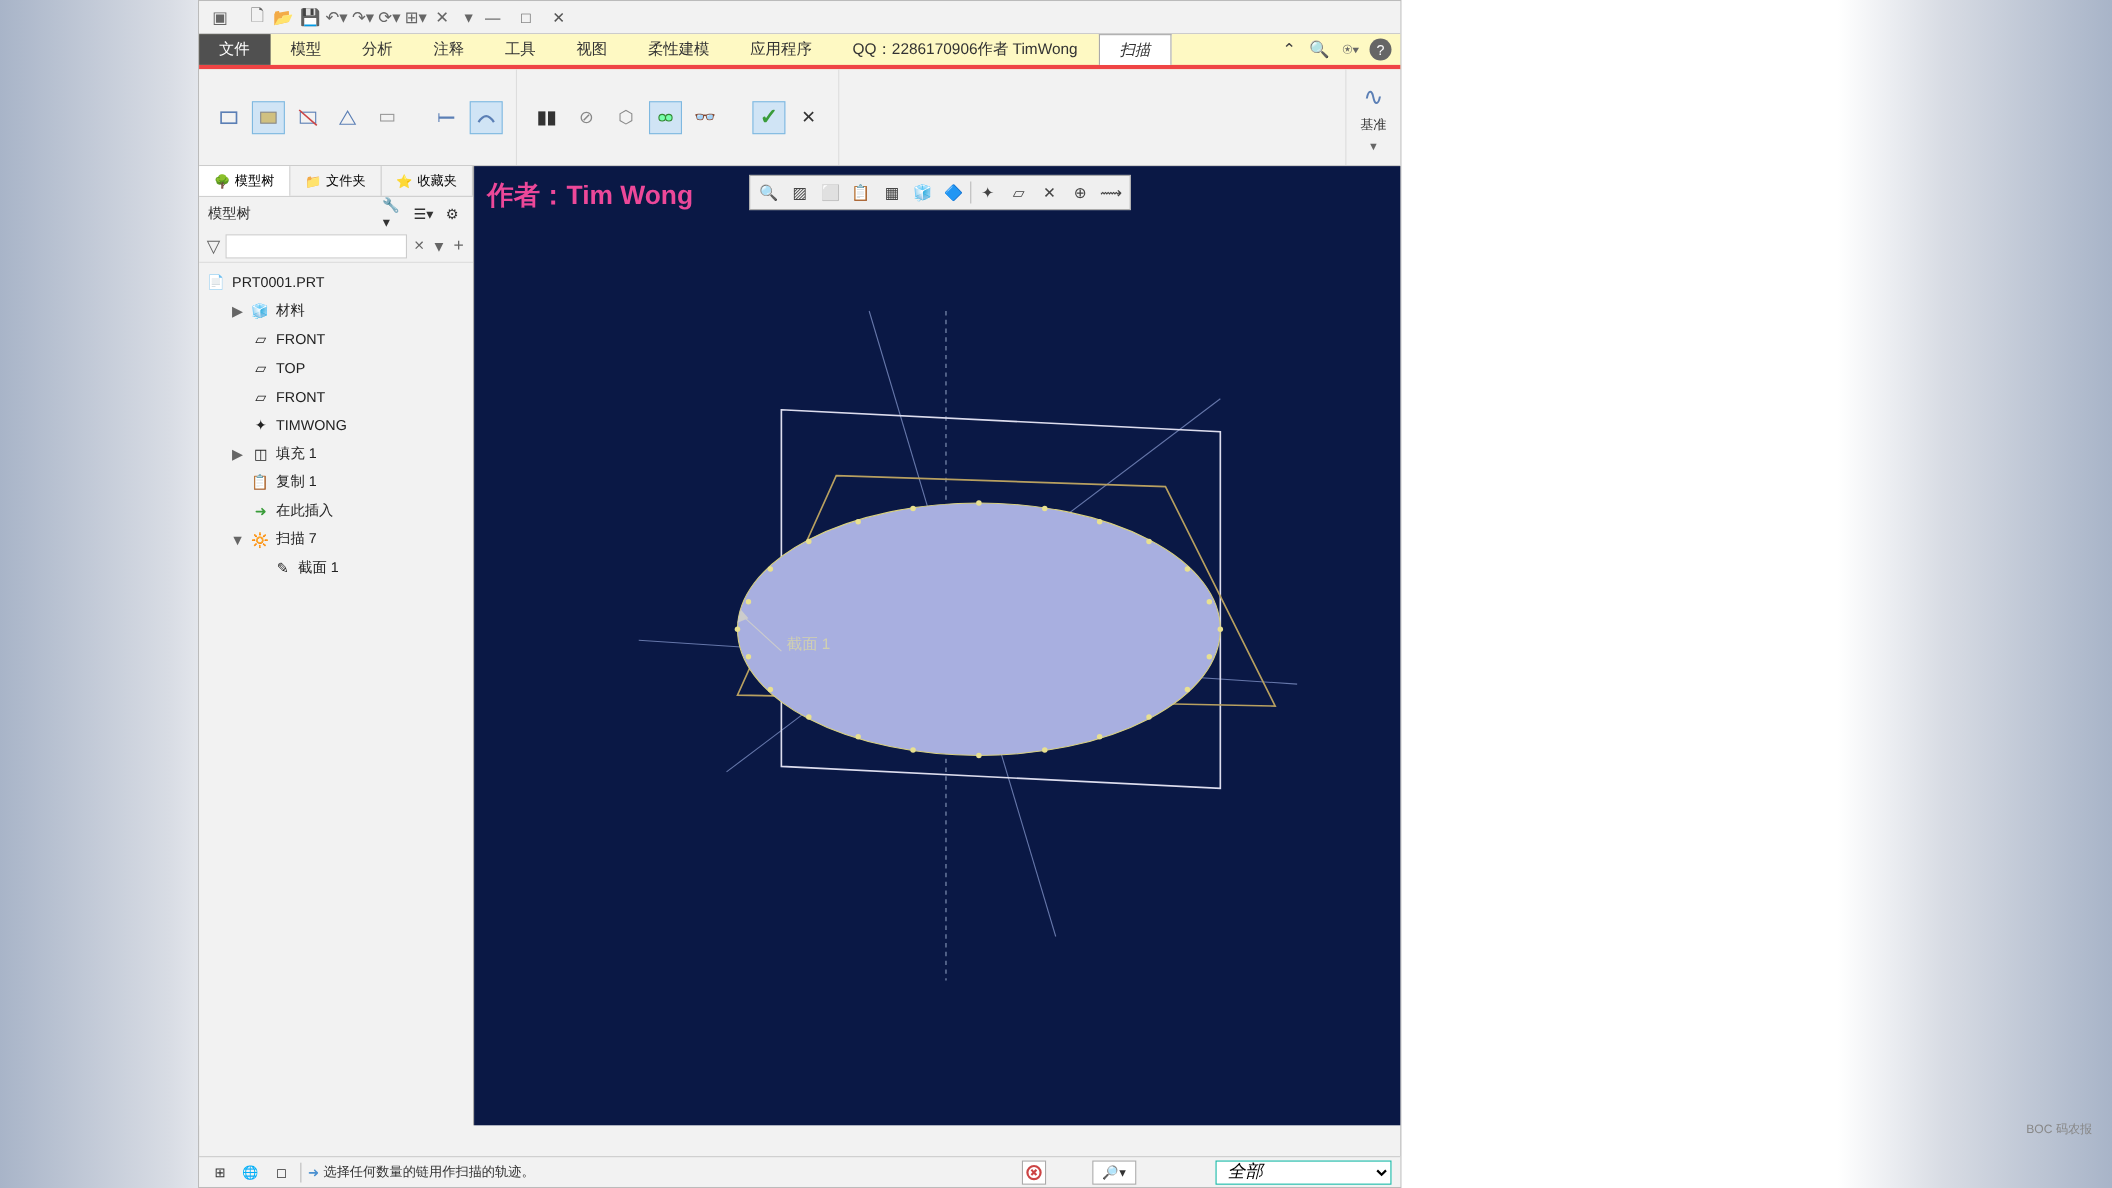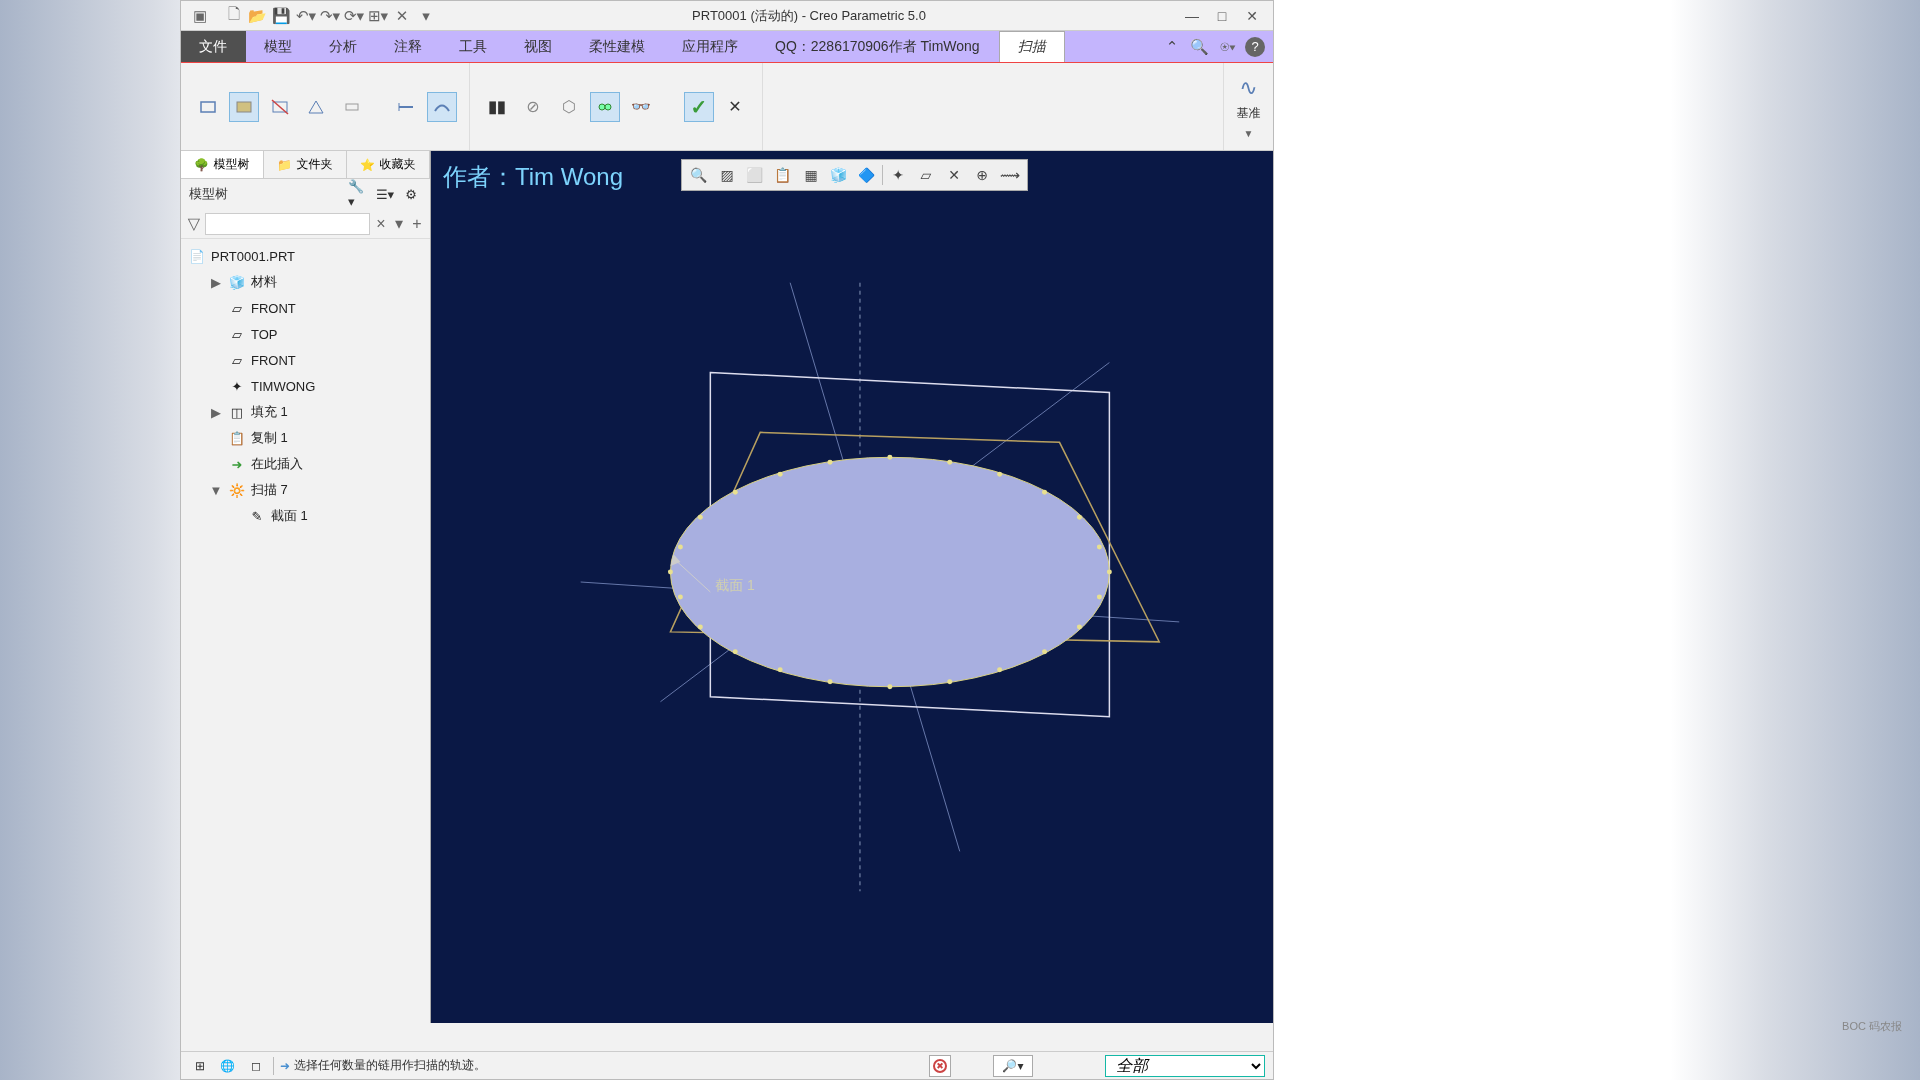--- a/index.html
+++ b/index.html
@@ -9,21 +9,21 @@
 
 .titlebar { height: 30px; background: #f2f2f2; display: flex; align-items: center; border-bottom: 1px solid #ccc; }
 .qat { display: flex; align-items: center; gap: 2px; padding-left: 8px; }
 .qat-icon { width: 22px; height: 22px; display: flex; align-items: center; justify-content: center; color: #666; font-size: 15px; cursor: pointer; border: 1px solid transparent; }
 .qat-sep { width: 8px; }
 .title-text { flex: 1; text-align: center; font-size: 13px; color: #333; }
 .win-controls { display: flex; gap: 8px; padding-right: 10px; }
 .win-btn { width: 22px; height: 22px; display: flex; align-items: center; justify-content: center; cursor: pointer; font-size: 14px; color: #555; }
 
 
-.menubar { height: 32px; background: #c4b5fd; display: flex; align-items: stretch; border-bottom: 1px solid #ef4444; }
+.menubar { height: 32px; background: #fef9c3; display: flex; align-items: stretch; border-bottom: 4px solid #ef4444; }
 .menu-item { padding: 0 18px; display: flex; align-items: center; font-size: 14px; color: #333; cursor: pointer; border-right: 1px solid transparent; }
 .menu-item.active-file { background: #505050; color: #fff; }
 .menu-item.active-tab { background: #fff; border: 1px solid #aaa; border-bottom: none; font-style: italic; }
 .menu-right { margin-left: auto; display: flex; align-items: center; padding-right: 8px; gap: 6px; }
 .menu-icon { width: 22px; height: 22px; display: flex; align-items: center; justify-content: center; cursor: pointer; font-size: 15px; color: #444; }
 
 
 .ribbon { height: 88px; background: #f2f2f2; display: flex; border-bottom: 1px solid #ccc; }
 .ribbon-group { padding: 6px 12px; display: flex; align-items: center; gap: 6px; border-right: 1px solid #ddd; }
 .ribbon-btn { width: 30px; height: 30px; border: 1px solid transparent; display: flex; align-items: center; justify-content: center; cursor: pointer; }
@@ -51,21 +51,21 @@
 .tree-search-btn { width: 20px; height: 20px; display: flex; align-items: center; justify-content: center; cursor: pointer; color: #666; }
 .tree { flex: 1; overflow: auto; padding: 4px 0; }
 .tree-node { display: flex; align-items: center; height: 26px; padding-left: 8px; font-size: 13px; color: #222; cursor: pointer; gap: 6px; }
 .tree-expander { width: 14px; text-align: center; color: #666; }
 .tree-icon { width: 16px; display: flex; align-items: center; justify-content: center; }
 .tree-node.indent1 { padding-left: 28px; }
 .tree-node.indent2 { padding-left: 48px; }
 
 
 .viewport { flex: 1; background: #0a1845; position: relative; overflow: hidden; }
-.author-text { position: absolute; left: 12px; top: 10px; color: #7dd3fc; font-size: 24px; font-weight: normal; }
+.author-text { position: absolute; left: 12px; top: 10px; color: #ec4899; font-size: 24px; font-weight: bold; }
 .school-text { position: absolute; right: 8px; top: 6px; color: #ffeb3b; font-size: 40px; font-weight: bold; }
 .view-toolbar { position: absolute; left: 250px; top: 8px; height: 32px; background: #efefef; border: 1px solid #aaa; display: flex; align-items: center; gap: 2px; padding: 0 4px; }
 .vt-btn { width: 26px; height: 26px; display: flex; align-items: center; justify-content: center; cursor: pointer; font-size: 14px; color: #444; border: 1px solid transparent; }
 .vt-sep { width: 1px; height: 20px; background: #bbb; }
 
 
 .scene { position: absolute; inset: 0; }
 .scene svg { width: 100%; height: 100%; }
 
 
@@ -89,21 +89,20 @@
       <div class="qat-icon">🗋</div>
       <div class="qat-icon">📂</div>
       <div class="qat-icon">💾</div>
       <div class="qat-icon">↶▾</div>
       <div class="qat-icon">↷▾</div>
       <div class="qat-icon">⟳▾</div>
       <div class="qat-icon">⊞▾</div>
       <div class="qat-icon">✕</div>
       <div class="qat-icon">▾</div>
     </div>
-    <div class="title-text">PRT0001 (活动的) - Creo Parametric 5.0</div>
     <div class="win-controls">
       <div class="win-btn">—</div>
       <div class="win-btn">□</div>
       <div class="win-btn">✕</div>
     </div>
   </div>
 
   <div class="menubar">
     <div class="menu-item active-file">文件</div>
     <div class="menu-item">模型</div>

